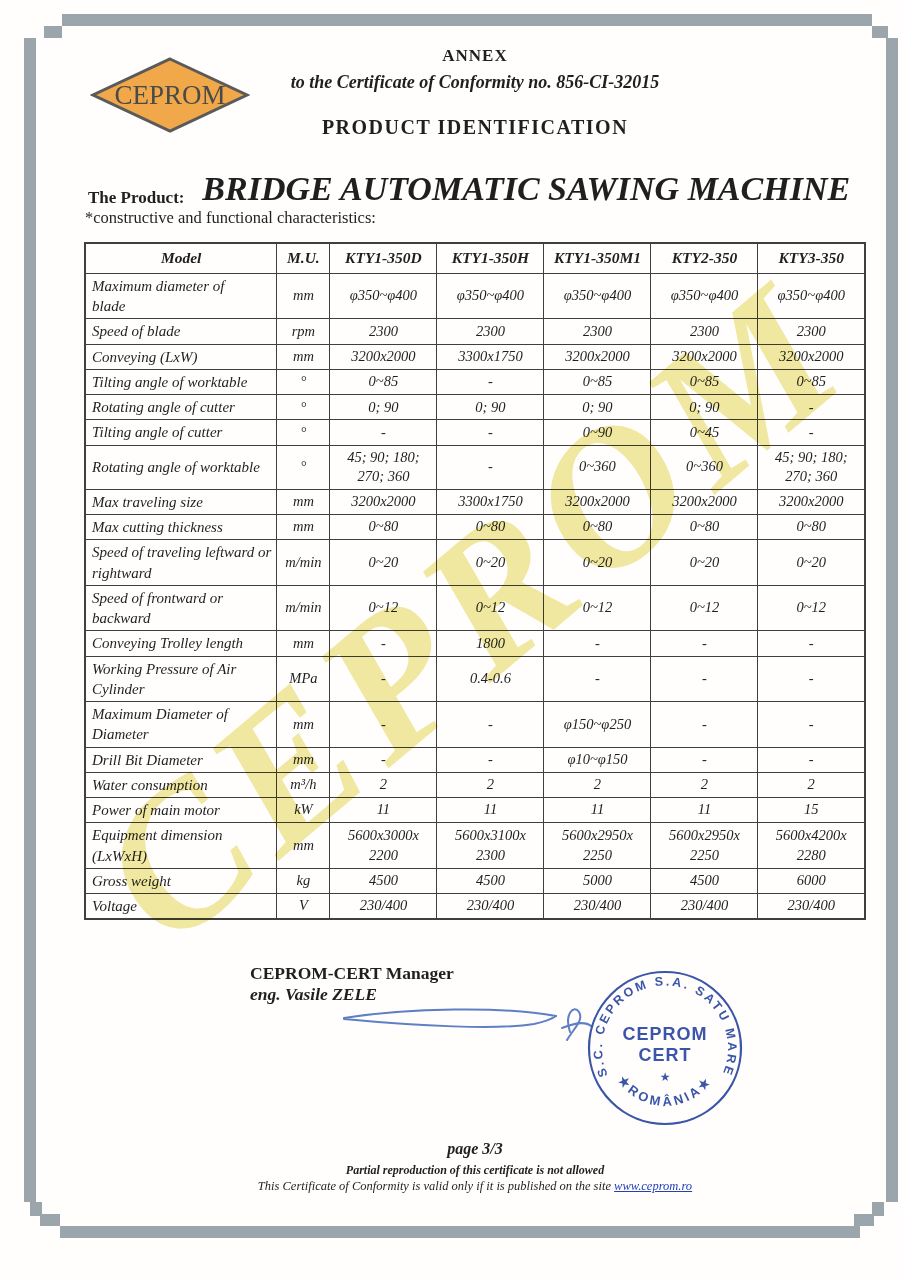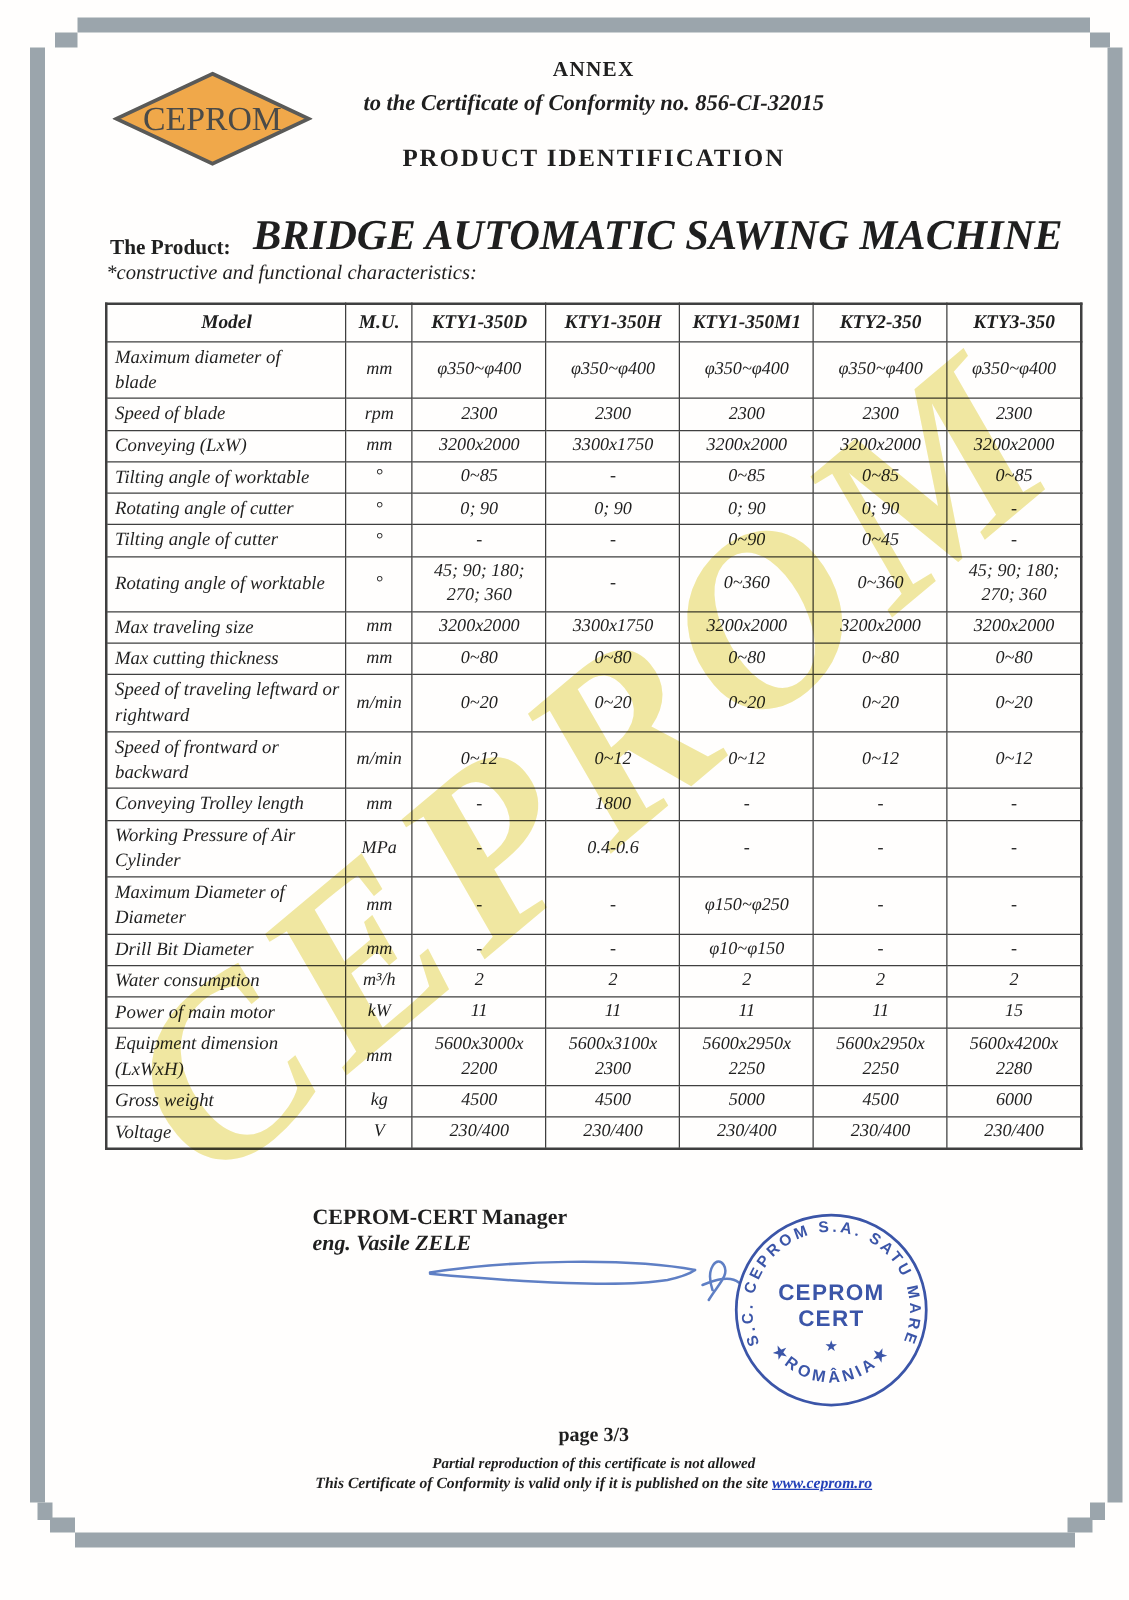--- a/index.html
+++ b/index.html
@@ -28,46 +28,46 @@
   .annex-title{top:46px;font-weight:bold;font-size:17px;letter-spacing:1px;}
   .annex-sub{top:72px;font-weight:bold;font-style:italic;font-size:18px;}
   .section-title{top:116px;font-weight:bold;font-size:20px;letter-spacing:1.5px;}
 
   .logo{position:absolute;left:90px;top:56px;}
   .logo text{font-family:"Liberation Serif",serif;font-size:27px;fill:#4a4a48;}
 
   .product-row{position:absolute;left:88px;top:170px;width:780px;display:flex;align-items:flex-end;}
   .product-label{font-weight:bold;font-size:17px;white-space:nowrap;}
   .product-name{flex:1;text-align:center;font-weight:bold;font-style:italic;font-size:34px;}
-  .char-note{position:absolute;left:85px;top:208px;font-size:16.5px;font-style:italic;}
+  .char-note{position:absolute;left:85px;top:208px;font-size:16.5px;}
 
   table.spec{position:absolute;left:84px;top:242px;width:782px;border-collapse:collapse;
     border:2.5px solid var(--table-line);font-size:14.5px;padding-left:32px;}
   table.spec th,table.spec td{border:1.6px solid var(--table-line);padding:2px 4px;line-height:1.35;}
   table.spec thead th{font-weight:bold;font-style:italic;font-size:15.5px;text-align:center;padding:4px 2px;}
   table.spec th.lbl{font-style:italic;font-weight:normal;text-align:left;padding-left:6px;font-size:15px;white-space:pre-line;}
   table.spec td{font-style:italic;text-align:center;}
 
   .watermark{position:absolute;left:-80px;top:512px;width:1104px;height:200px;line-height:200px;
     text-align:center;font-size:196px;font-weight:bold;font-style:italic;letter-spacing:12px;
     color:var(--watermark-yellow);transform:rotate(-40deg);mix-blend-mode:multiply;
     pointer-events:none;white-space:nowrap;}
 
   .mgr-block{position:absolute;left:250px;top:963px;width:500px;}
   .mgr-title{font-weight:bold;font-size:17.5px;}
   .mgr-name{font-weight:bold;font-style:italic;font-size:17.5px;}
   .signature{position:absolute;left:338px;top:1002px;}
   .stamp{position:absolute;left:583px;top:966px;}
 
   .page-num{position:absolute;left:84px;top:1140px;width:782px;text-align:center;
-    font-weight:600;font-size:16px;}
+    font-style:italic;font-weight:600;font-size:16px;}
   .note1{position:absolute;left:84px;top:1163px;width:782px;text-align:center;
     font-weight:bold;font-style:italic;font-size:12px;}
   .note2{position:absolute;left:84px;top:1179px;width:782px;text-align:center;
-    font-weight:bold;font-style:italic;font-size:12.5px;}
+    font-weight:normal;font-style:italic;font-size:12.5px;}
   .site-link{color:var(--link-blue);text-decoration:underline;cursor:pointer;}
 </style>
 </head>
 <body>
 
 <div class="page">
 
   <div class="frame f-top"></div>
   <div class="frame f-bottom"></div>
   <div class="frame f-left"></div>

